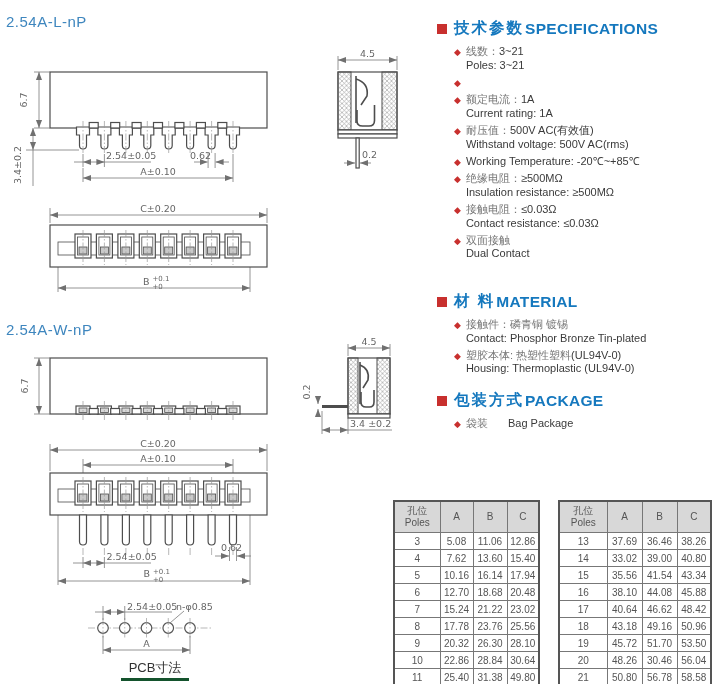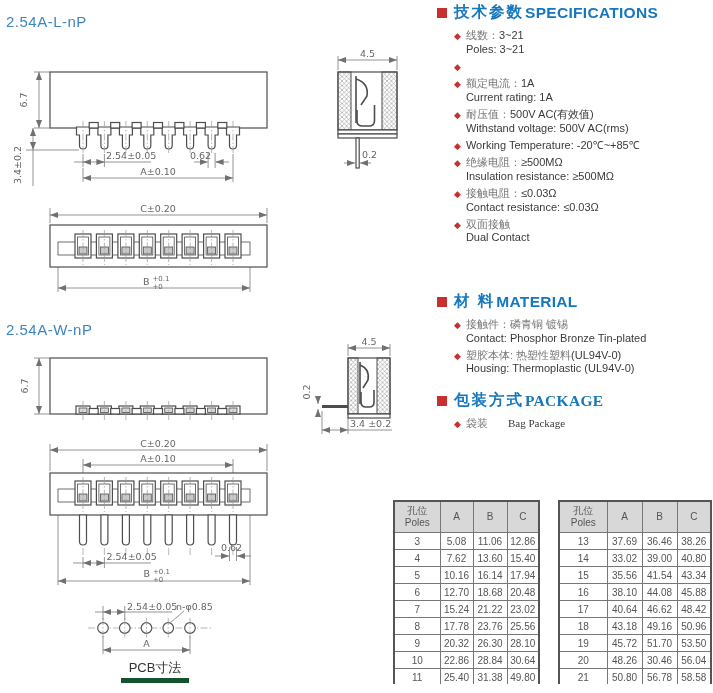--- a/index.html
+++ b/index.html
@@ -14,42 +14,42 @@
   .th2{fill:#fff;stroke:#4d4d4d;stroke-width:0.8;}
   .dim{stroke:#7a7a7a;stroke-width:0.8;fill:none;}
   .cl{stroke:#999;stroke-width:0.7;stroke-dasharray:7 2 1.5 2;fill:none;}
   .spr{fill:none;stroke:#4d4d4d;stroke-width:1.6;}
   .dimt{font-family:"DejaVu Sans",sans-serif;font-size:9.5px;fill:#666;}
   .dimt7{font-family:"DejaVu Sans",sans-serif;font-size:7px;fill:#666;}
   .hole{fill:#fff;stroke:#555;stroke-width:1.2;}
   
   .right-col{position:absolute;left:430px;top:0;width:283px;height:460px;}
   .sec{position:absolute;left:0;width:283px;}
-  #sec-spec{top:2px;} #sec-mat{top:291px;} #sec-pkg{top:390px;font-family:Liberation Serif, serif;}
+  #sec-spec{top:18px;} #sec-mat{top:291px;} #sec-pkg{top:390px;}
   .sec-head{display:flex;align-items:center;color:#1578be;font-size:15.5px;font-weight:bold;}
   .sq{width:10px;height:10px;background:#c8302e;margin:1px 7px 0 7px;flex:0 0 auto;}
   .head-cn{letter-spacing:2px;white-space:pre;}
   .head-en{margin-left:1px;letter-spacing:0.3px;}
   .spec-list{margin:6px 0 0 24px;}
   .spec-item{display:flex;margin-bottom:3px;font-size:11px;line-height:13.8px;}
   .dia{color:#c8302e;font-size:9px;margin:1px 5px 0 0;flex:0 0 auto;}
   .cnl{color:#777;}
   .val,.en-line,.en-inline{color:#3a3a3a;}
   .en-inline{margin-left:20px;}
   
   .dim-table{position:absolute;border-collapse:collapse;font-size:10px;color:#555;
              text-align:center;background:#fff;border:2px solid #555;table-layout:fixed;}
   .dim-table th,.dim-table td{border:1px solid #777;padding:0;height:16px;overflow:hidden;}
   .dim-table th{background:#d8d8d8;font-weight:normal;font-size:10px;line-height:12px;height:30px;}
   #table-left{left:393px;top:500px;width:145px;}
   #table-right{left:558px;top:500px;width:152px;}
   
   #pcb-cap{position:absolute;left:70px;top:659px;width:170px;text-align:center;
            font-size:13px;color:#333;}
-  #pcb-cap-cn{display:inline-block;border-bottom:5px solid #14532d;padding:0 8px 1px 8px;}
+  #pcb-cap-cn{display:inline-block;border-bottom:3px solid #14532d;padding:0 8px 1px 8px;}
   #pcb-cap-en{margin-top:2px;font-size:13.5px;}
 </style>
 </head>
 <body>
 
 <div class="page">
 
   <svg width="0" height="0" style="position:absolute" aria-hidden="true">
     <defs>
       <marker id="ar" viewBox="0 0 10 10" refX="10" refY="5" markerWidth="8" markerHeight="8" markerUnits="userSpaceOnUse" orient="auto-start-reverse">

